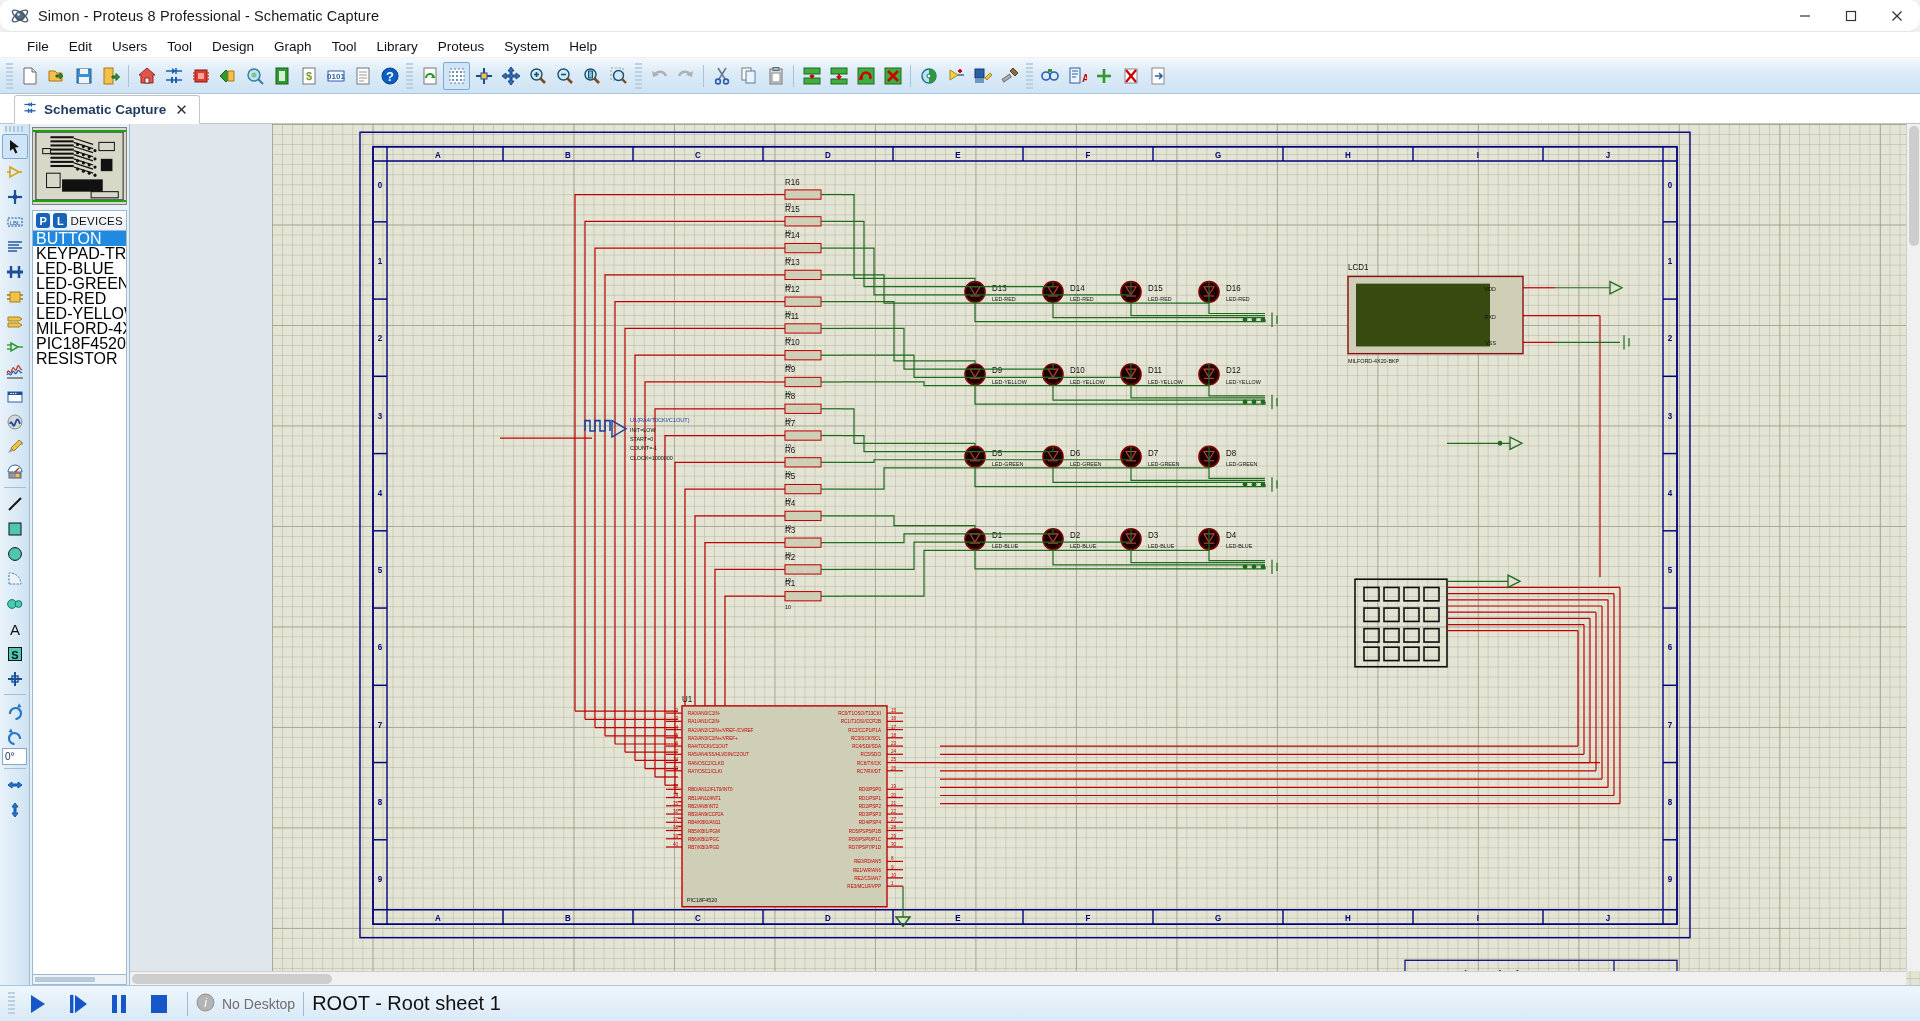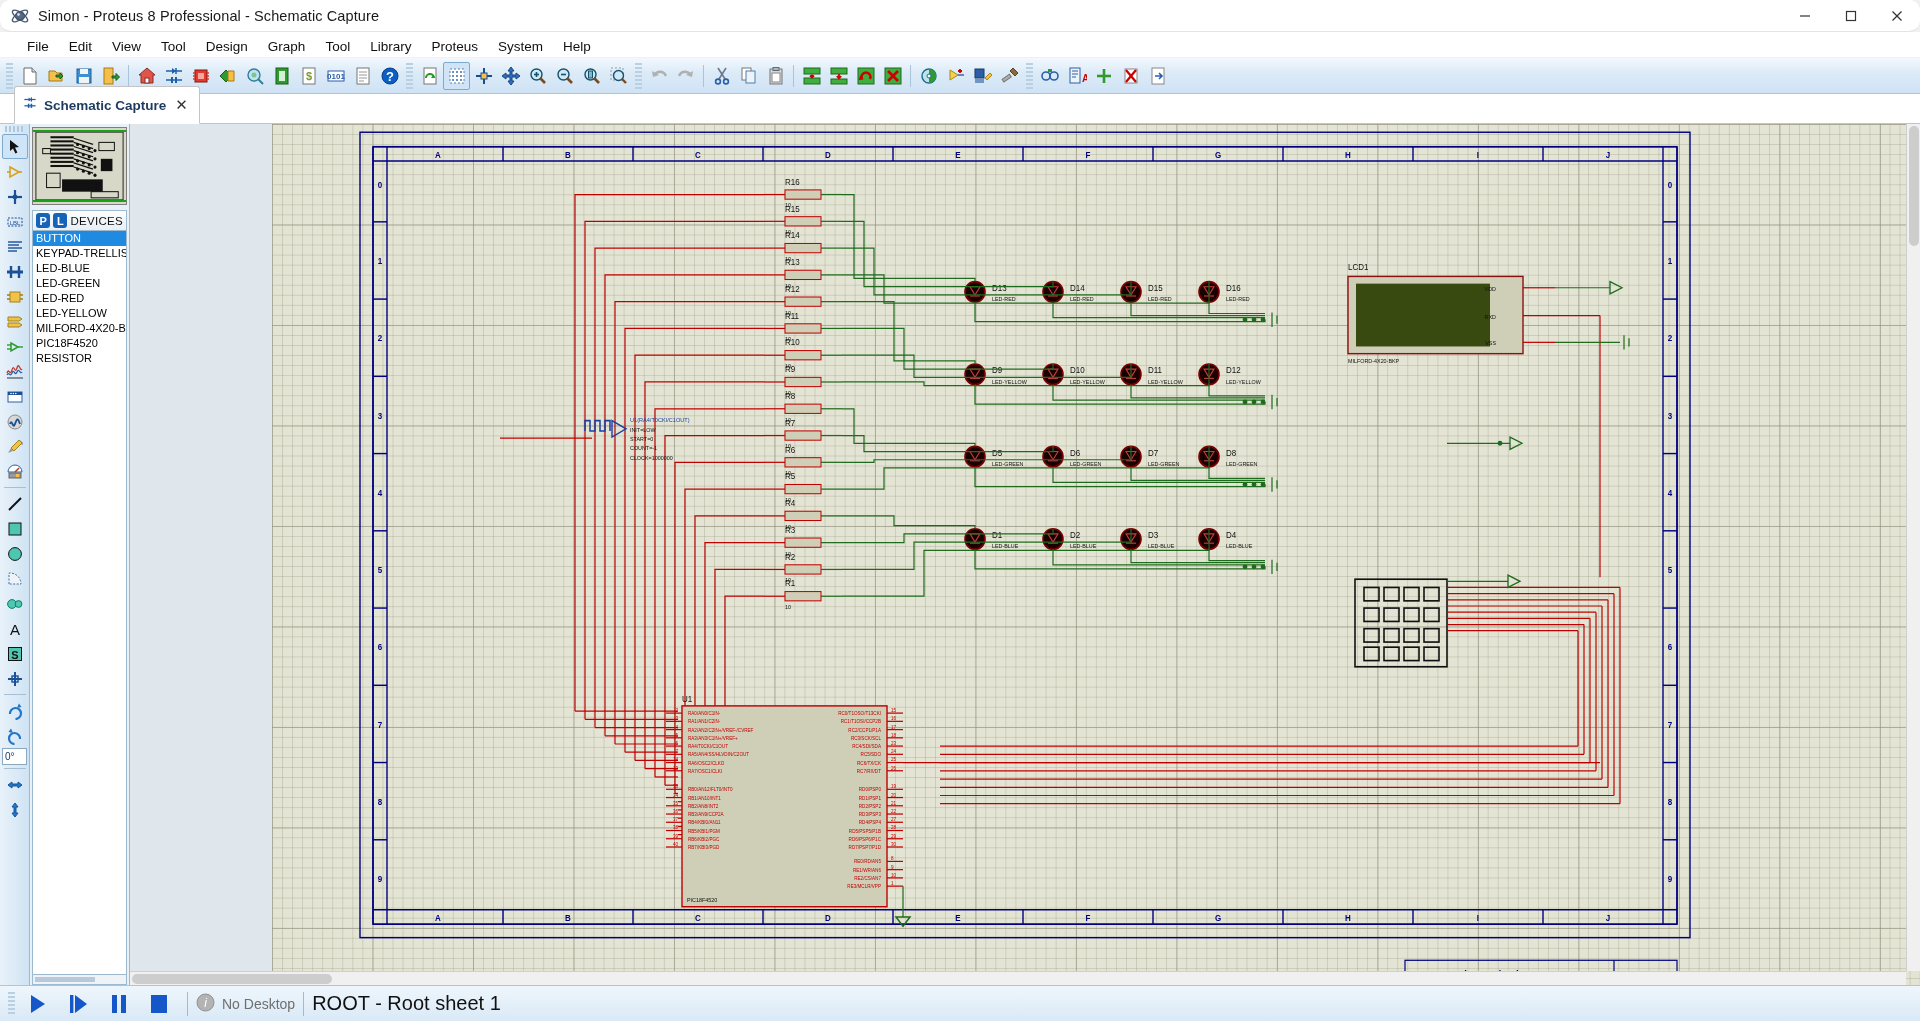--- a/index.html
+++ b/index.html
@@ -48,21 +48,21 @@
   }
   .tbtn.pressed { background: #cfe4f7; border: 1px solid #7fa9cd; }
   .tsep { width: 1px; height: 22px; background: #a9c3d8; margin: 0 4px; flex: none; }
 
   
   .tabstrip {
     height: 30px; flex: none; background: #ffffff;
     border-bottom: 1px solid #c4c4c4; display: flex; align-items: flex-end; padding-left: 14px;
   }
   .doctab {
-    height: 38px; display: flex; align-items: center; gap: 7px;
+    height: 29px; display: flex; align-items: center; gap: 7px;
     padding: 0 9px 0 8px; background: #ffffff;
     border: 1px solid #c4c4c4; border-bottom: 1px solid #ffffff; border-radius: 3px 3px 0 0;
     position: relative; top: 1px;
   }
   .doctab .lbl { font-size: 13.5px; color: #1e3a5f; font-weight: 600; }
   .doctab .x { font-size: 15px; color: #333; padding: 0 2px; }
 
   
   .body { flex: 1; display: flex; min-height: 0; background: #dfeaf3; }
 
@@ -86,21 +86,21 @@
               background: #e9f1f8; border-right: 1px solid #9db9d0; padding: 3px 2px 0 2px; }
   .preview { height: 78px; border: 1px solid #7f7f7f; background: #d8d8c8; position: relative; overflow:hidden; }
   .preview .topline, .preview .botline { position:absolute; left:0; right:0; height:2px; background:#17a317; }
   .preview .topline { top: 2px; } .preview .botline { bottom: 2px; }
   .dev-hdr { height: 20px; margin-top: 5px; display: flex; align-items: center; gap: 3px;
              background: linear-gradient(#fdfdfd,#e7eff6); border:1px solid #9db9d0; border-bottom:none; padding: 0 3px;}
   .pl { width: 15px; height: 15px; border-radius: 3px; background: #1763b8; color: #fff; font-size: 11px;
         font-weight: bold; display: flex; align-items: center; justify-content: center; }
   .dev-hdr .t { flex:1; text-align:center; font-size: 11.5px; font-weight: normal; color: #111; letter-spacing:.3px;}
   .devlist { flex: 1; background: #ffffff; border: 1px solid #9db9d0; overflow: hidden; min-height:0; }
-  .devitem { font-size: 11px; padding: 1px 3px; color: #000; white-space: nowrap; line-height: 13px; }
+  .devitem { font-size: 16px; padding: 1px 3px; color: #000; white-space: nowrap; line-height: 13px; }
   .devitem.sel { background: #1f8ae0; color: #fff; }
   .devscroll { height: 10px; background: #eef3f8; border: 1px solid #9db9d0; border-top:none; position:relative; flex:none;}
   .devscroll i { position:absolute; left:2px; top:2px; width:60px; height:5px; background:#b7c9da; }
 
   
   .canvas-wrap { flex: 1; position: relative; background: #dfe6ec; overflow: hidden; min-width:0; }
   .gridbg {
     position: absolute; left: 142px; top: 0; right: 0; bottom: 0;
     background-color: #e3e4d3;
     background-image:
@@ -163,21 +163,21 @@
       <svg width="12" height="12" viewBox="0 0 12 12">
           <line x1="1.5" y1="1.5" x2="10.5" y2="10.5" stroke="#333" stroke-width="1.2"></line>
           <line x1="10.5" y1="1.5" x2="1.5" y2="10.5" stroke="#333" stroke-width="1.2"></line>
         </svg>
     </div>
   </div>
 
   <div class="menubar">
     <div class="menu-item">File</div>
     <div class="menu-item">Edit</div>
-    <div class="menu-item">View</div>
+    <div class="menu-item">Users</div>
     <div class="menu-item">Tool</div>
     <div class="menu-item">Design</div>
     <div class="menu-item">Graph</div>
     <div class="menu-item">Tool</div>
     <div class="menu-item">Library</div>
     <div class="menu-item">Proteus</div>
     <div class="menu-item">System</div>
     <div class="menu-item">Help</div>
   </div>
 

